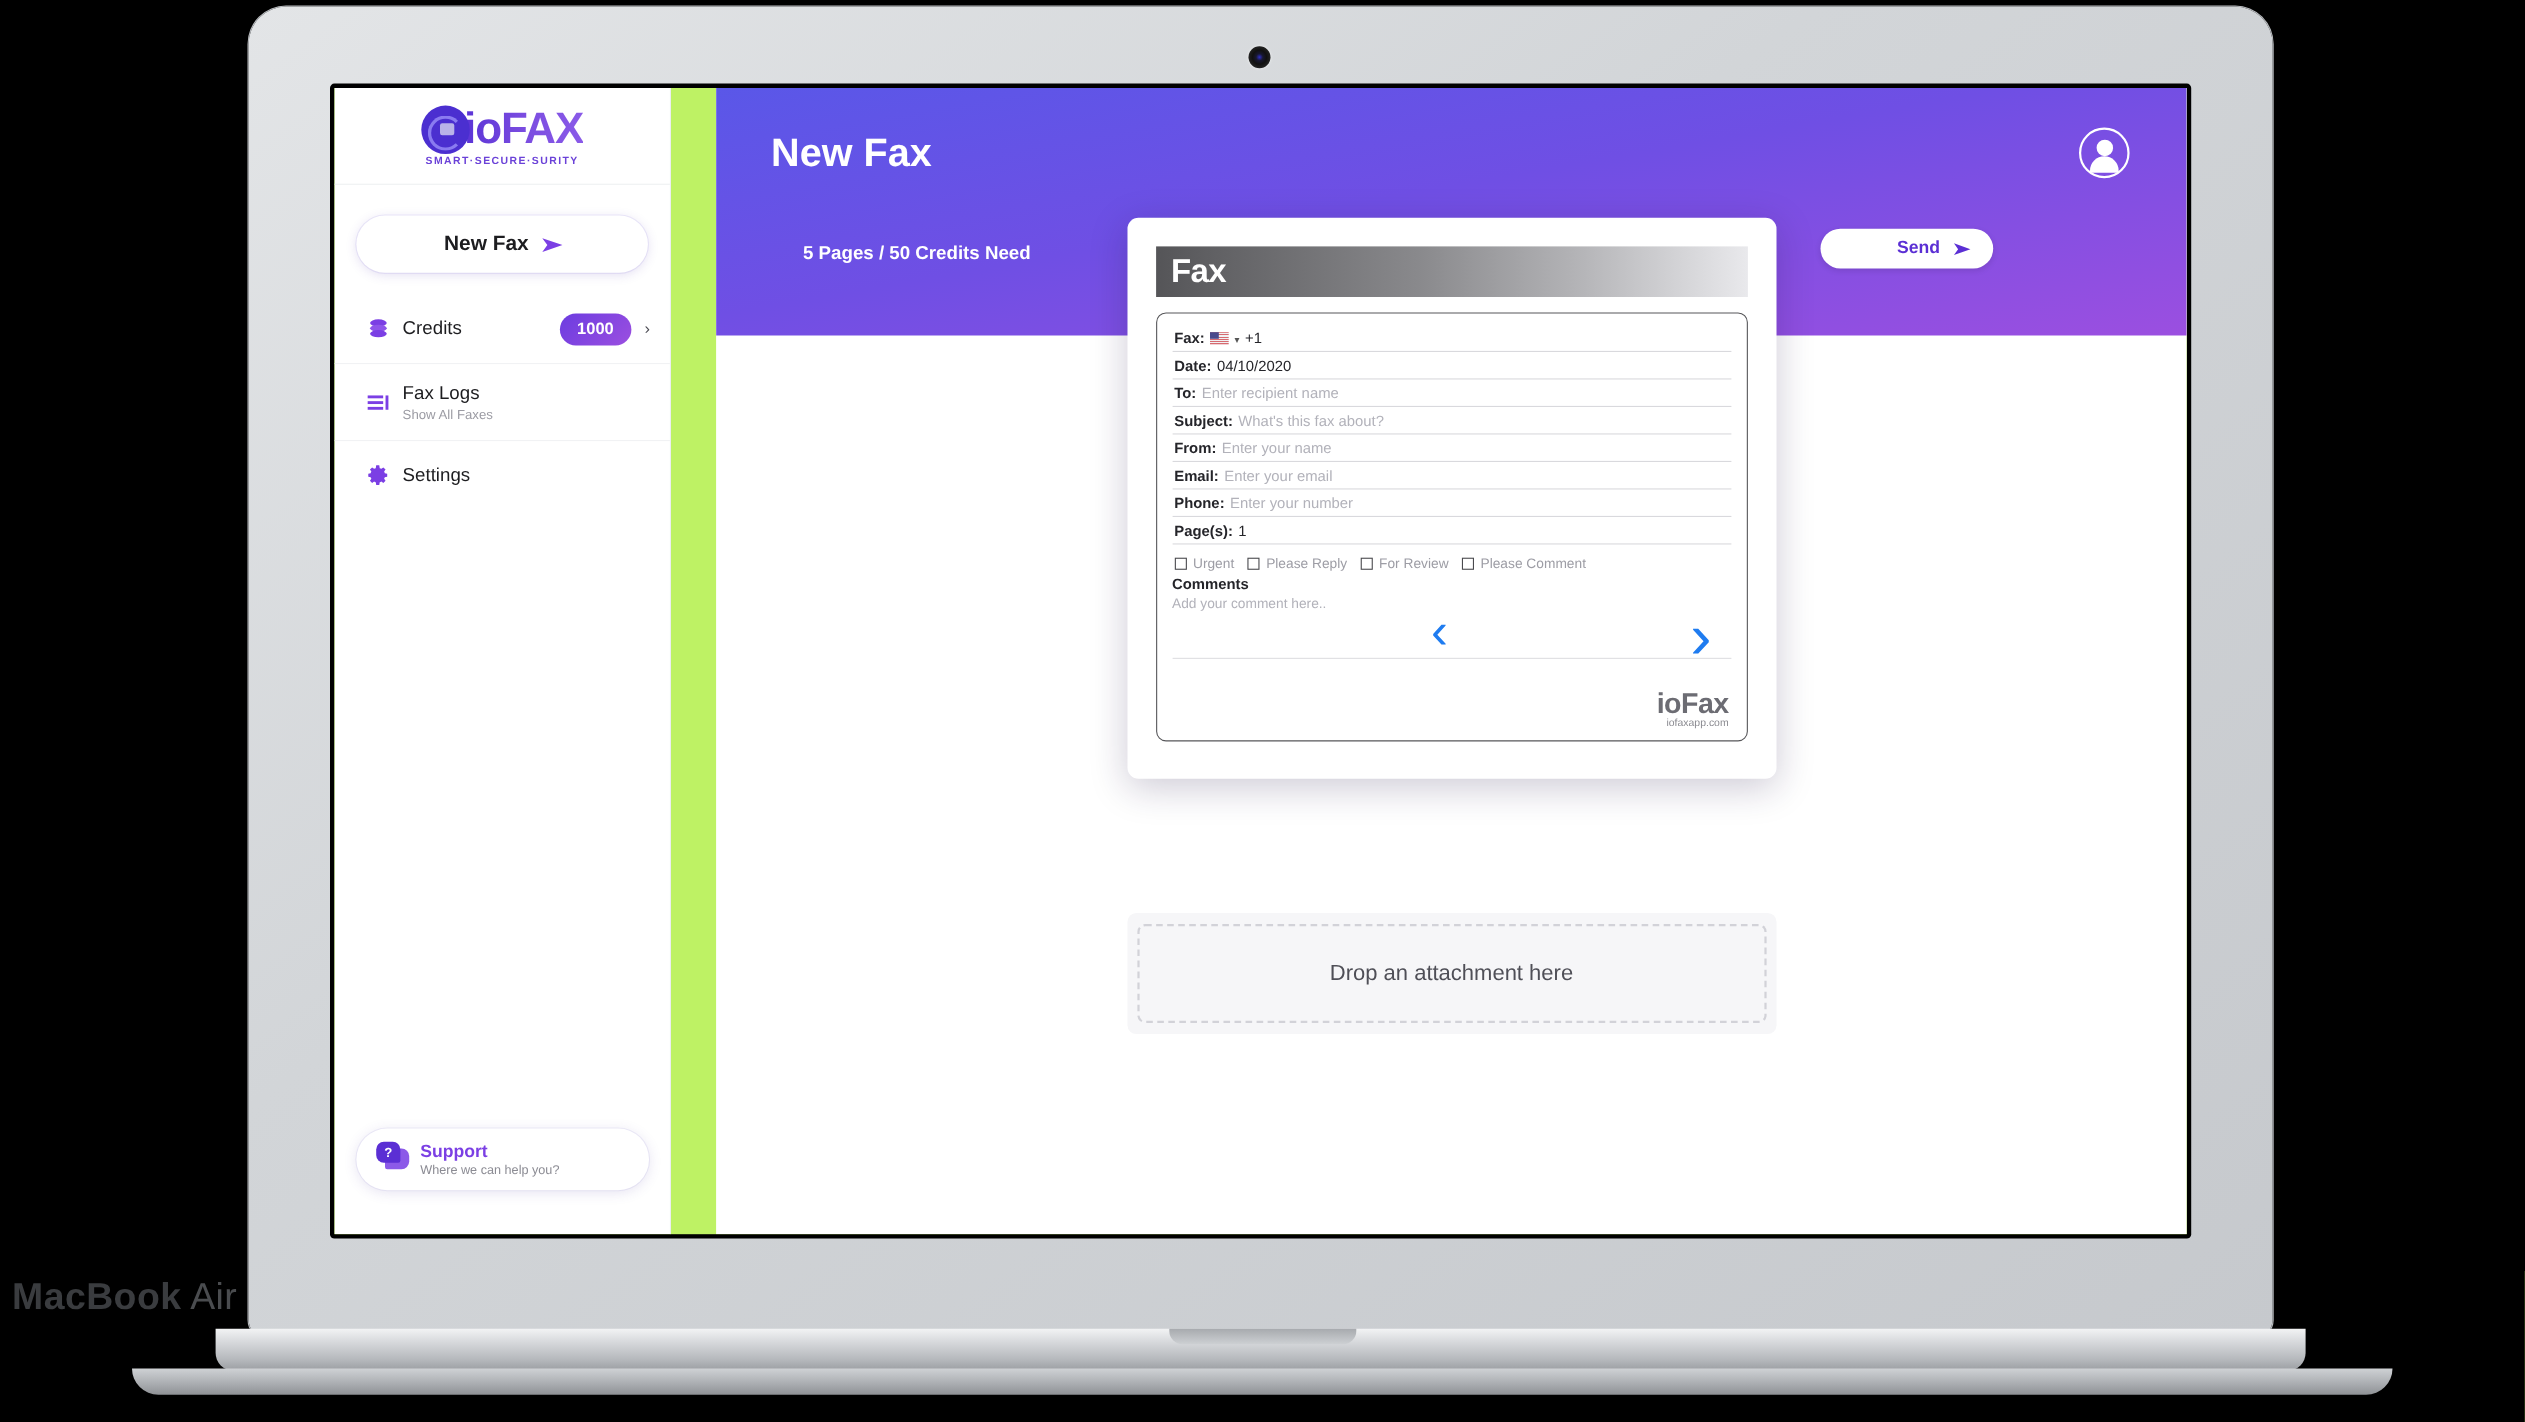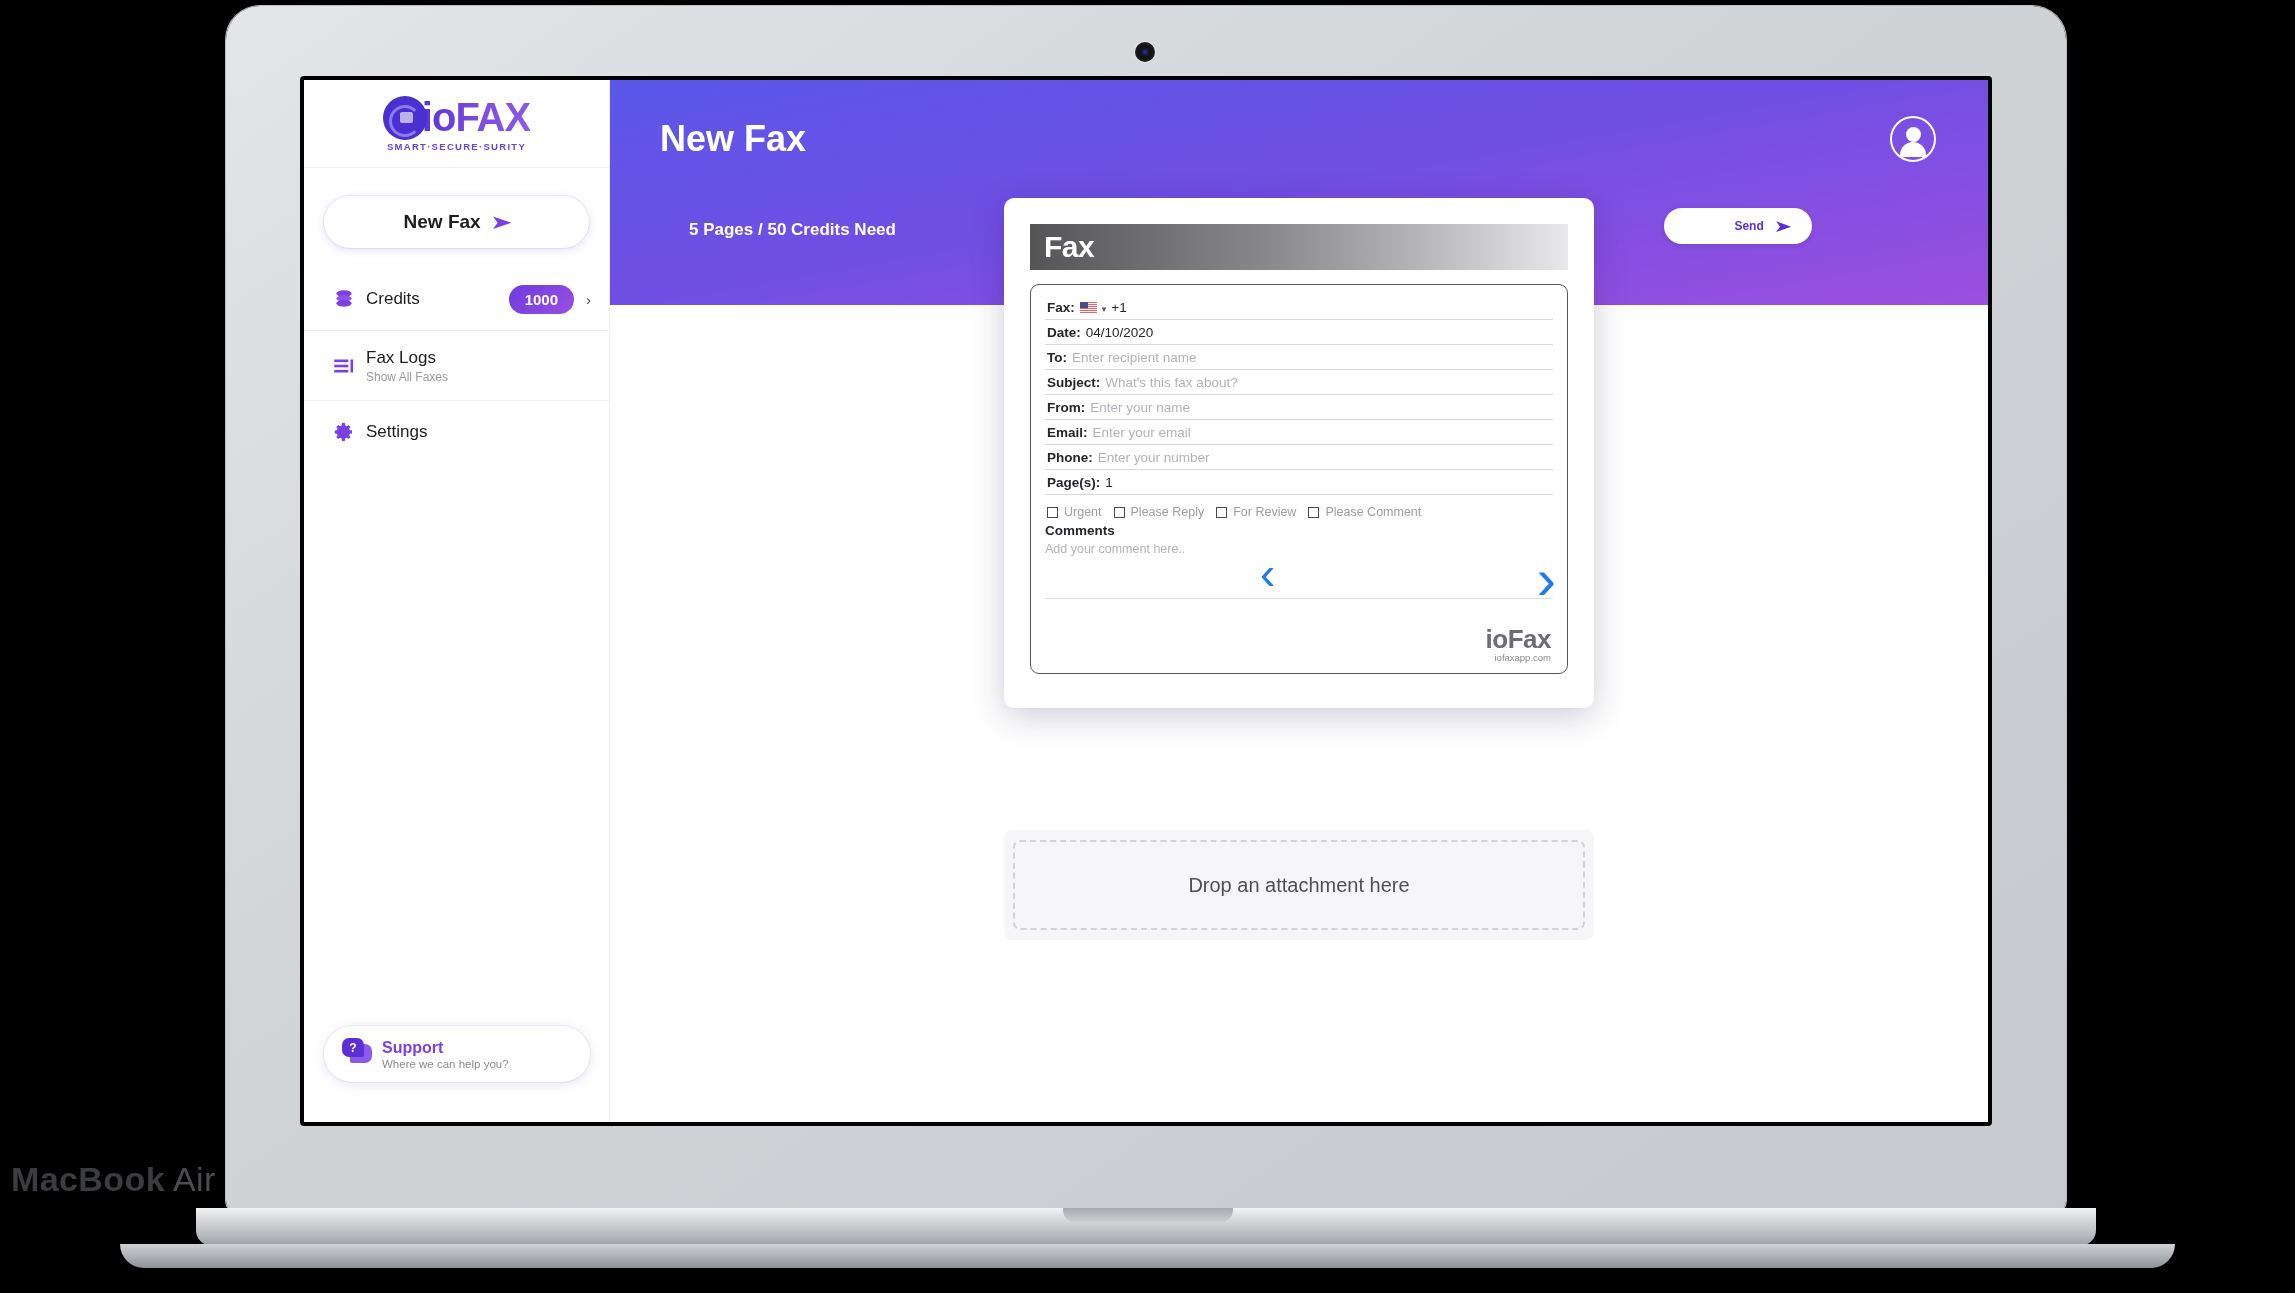--- a/index.html
+++ b/index.html
@@ -22,21 +22,21 @@
   .camera-dot {
     position:absolute; left:1135px; top:42px; width:20px; height:20px;
     border-radius:50%;
     background:radial-gradient(circle at 50% 50%, #3030c8 0%, #181830 22%, #111 45%, #222 70%, #3a3a3a 100%);
     box-shadow:0 0 3px rgba(255,255,255,.7);
   }
   .screen-bezel {
     position:absolute; left:300px; top:76px; width:1692px; height:1050px;
     background:#000; border-radius:4px; padding:4px;
   }
-  .screen { position:relative; width:100%; height:100%; background:#bef264; overflow:hidden; display:flex; }
+  .screen { position:relative; width:100%; height:100%; background:#bef264; overflow:hidden; display:flex;gap:41px; }
 
   .laptop-base {
     position:absolute; left:196px; top:1208px; width:1900px; height:38px;
     background:linear-gradient(180deg,#f2f3f4 0%,#d8dadd 30%,#b4b7bb 75%,#9b9ea2 100%);
     border-radius:0 0 16px 16px;
   }
   .base-notch {
     position:absolute; left:50%; top:1208px; transform:translateX(-50%);
     width:170px; height:14px;
     background:linear-gradient(180deg,#a7aaae,#cdd0d3);
@@ -145,21 +145,21 @@
   .topbar-status {
     position:absolute; left:79px; top:140px;
     font-size:17px; font-weight:bold; color:#fff;
   }
   .send-btn {
     position:absolute; right:176px; top:128px;
     background:#fff; border-radius:22px; height:36px; padding:0 22px;
     display:flex; align-items:center; gap:12px; cursor:pointer;
     box-shadow:0 2px 6px rgba(0,0,0,.12);
   }
-  .send-btn .sl { font-size:12px; font-weight:bold; color:#5b2fd4;margin-left:48px; }
+  .send-btn .sl { font-size:16px; font-weight:bold; color:#5b2fd4;margin-left:48px; }
   .send-btn .sa { color:#5b2fd4; font-size:17px; transform:scaleX(1.3); }
   .avatar {
     position:absolute; right:52px; top:36px; width:46px; height:46px;
     border-radius:50%; border:2.5px solid #fff;
     display:flex; align-items:end; justify-content:center; cursor:pointer;
   }
   .avatar .head { position:absolute; top:9px; width:15px; height:15px; border-radius:50%; background:#fff; }
   .avatar .body { position:absolute; bottom:3px; width:26px; height:15px; border-radius:13px 13px 0 0; background:#fff; }
 
   

